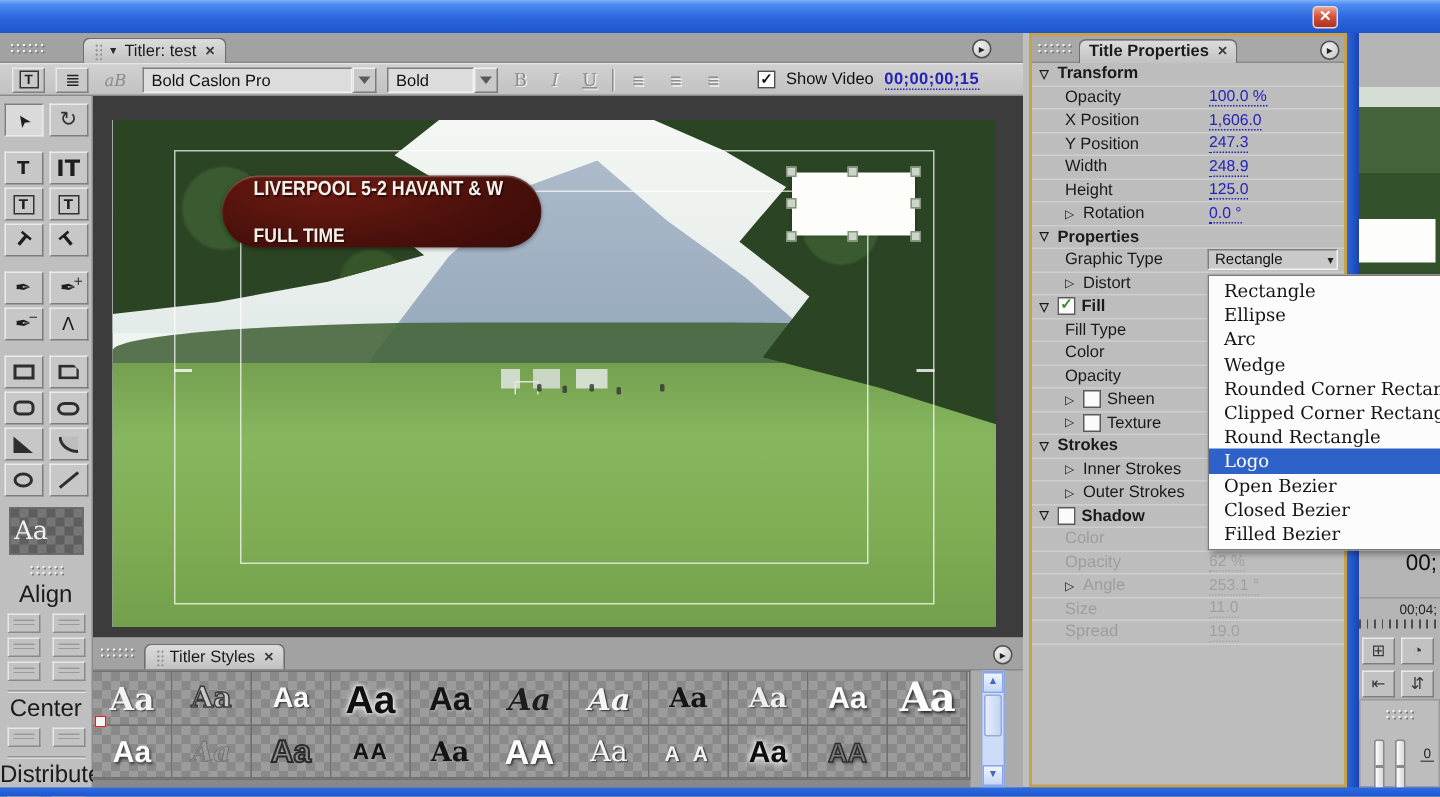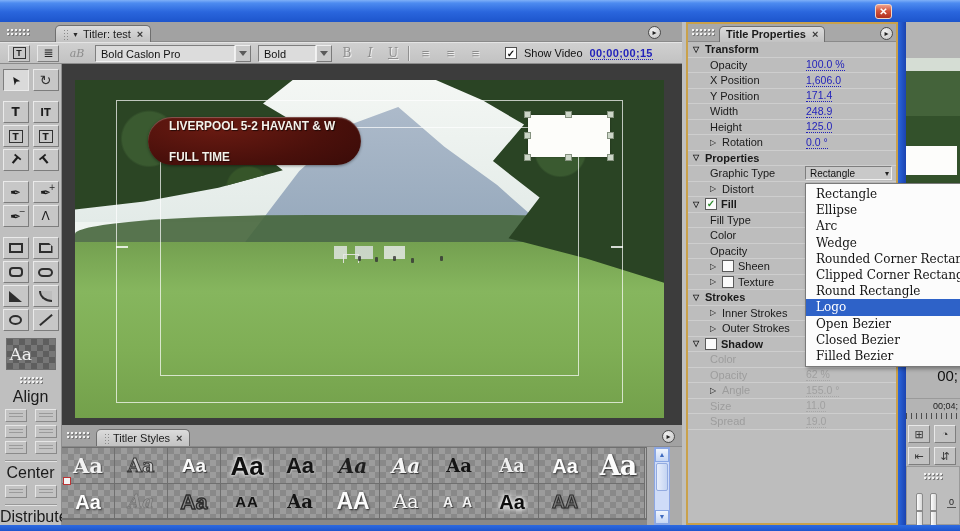--- a/index.html
+++ b/index.html
@@ -65,21 +65,21 @@
 
   
   .toolcol { position:absolute; left:0; top:42px; width:62px; height:461px; background:#bfbfbf; border-right:1px solid #8e8e8e; }
   .tools { display:grid; grid-template-columns:26px 26px; gap:2px 4px; justify-content:center; padding-top:5px; }
   .tool { width:26px; height:22px; border:1px solid; border-color:#eaeaea #7d7d7d #7d7d7d #eaeaea; background:#c7c7c7;
     display:flex; align-items:center; justify-content:center; position:relative; }
   .tool.active { border-color:#7d7d7d #eaeaea #eaeaea #7d7d7d; background:#dadada; }
   .tool span { font-size:12px; color:#1e1e1e; font-weight:bold; font-family:"DejaVu Sans",sans-serif; }
   .tool-selection-tool span { transform:rotate(-125deg); font-size:11px; }
   .tool-rotation-tool span { font-weight:normal; font-size:14px; color:#333; }
-  .tool-vertical-type-tool span { font-size:10px; }
+  .tool-vertical-type-tool span { font-size:15px; }
   .tool-area-type-tool span, .tool-vertical-area-type-tool span { border:1px solid #333; font-size:9px; width:14px; height:13px; line-height:12px; text-align:center; font-weight:bold; }
   .tool-path-type-tool span { transform:rotate(40deg); }
   .tool-vertical-path-type-tool span { transform:rotate(-40deg); }
   .tool-pen-tool span,.tool-add-anchor-tool span,.tool-delete-anchor-tool span { font-weight:normal; font-size:13px; }
   .tool-add-anchor-tool span:after { content:"+"; font-size:8px; position:absolute; right:2px; top:1px; }
   .tool-delete-anchor-tool span:after { content:"−"; font-size:8px; position:absolute; right:2px; top:1px; }
   .tool-convert-anchor-tool span { font-weight:normal; }
   .tool i { display:block; }
   .tool-rectangle-tool i { width:14px; height:10px; border:2px solid #2e2e2e; }
   .tool-clipped-rectangle-tool i { width:14px; height:10px; border:2px solid #2e2e2e; clip-path:polygon(0 0,75% 0,100% 35%,100% 100%,0 100%); background:#2e2e2e00; }
@@ -511,21 +511,21 @@
       <div class="prow pitem">
         <span class="plbl">Opacity</span>
         <span class="pval">100.0 %</span>
       </div>
       <div class="prow pitem">
         <span class="plbl">X Position</span>
         <span class="pval">1,606.0</span>
       </div>
       <div class="prow pitem">
         <span class="plbl">Y Position</span>
-        <span class="pval">171.4</span>
+        <span class="pval">247.3</span>
       </div>
       <div class="prow pitem">
         <span class="plbl">Width</span>
         <span class="pval">248.9</span>
       </div>
       <div class="prow pitem">
         <span class="plbl">Height</span>
         <span class="pval">125.0</span>
       </div>
       <div class="prow pitem">
@@ -592,21 +592,21 @@
       <div class="prow pitem pdis">
         <span class="plbl">Color</span>
       </div>
       <div class="prow pitem pdis">
         <span class="plbl">Opacity</span>
         <span class="pval">62 %</span>
       </div>
       <div class="prow pitem pdis">
         <span class="tri">▷</span>
         <span class="plbl">Angle</span>
-        <span class="pval">155.0 °</span>
+        <span class="pval">253.1 °</span>
       </div>
       <div class="prow pitem pdis">
         <span class="plbl">Size</span>
         <span class="pval">11.0</span>
       </div>
       <div class="prow pitem pdis">
         <span class="plbl">Spread</span>
         <span class="pval">19.0</span>
       </div>
     </div>

